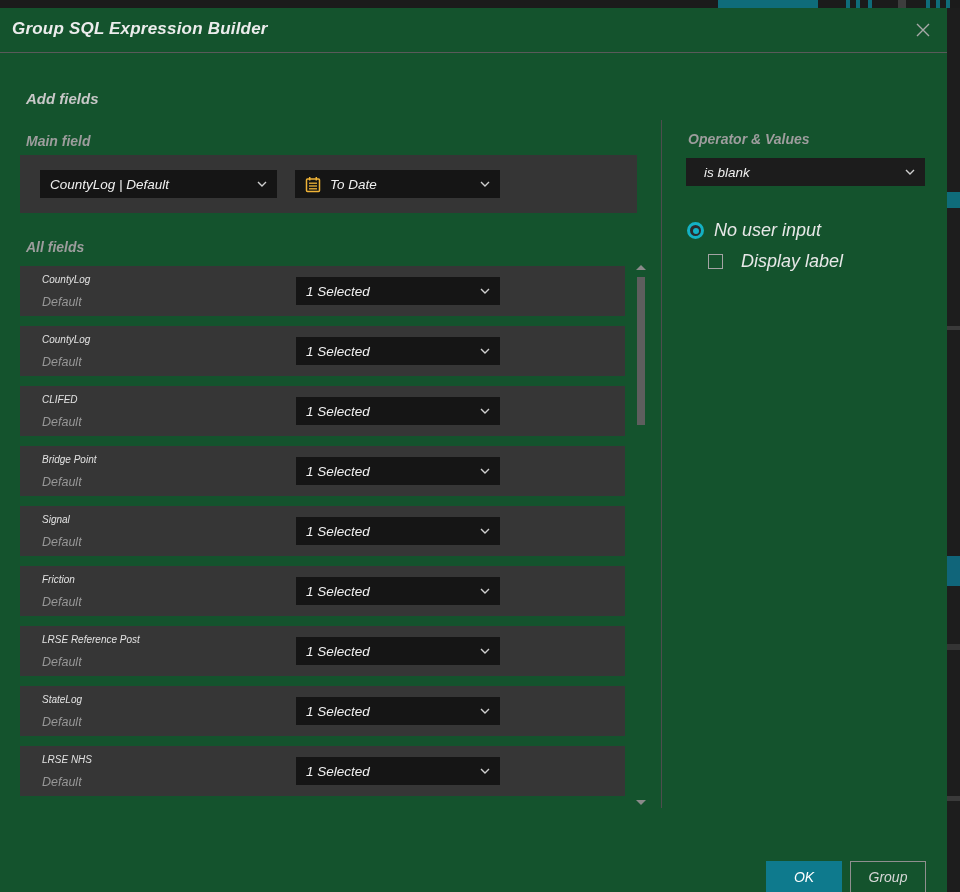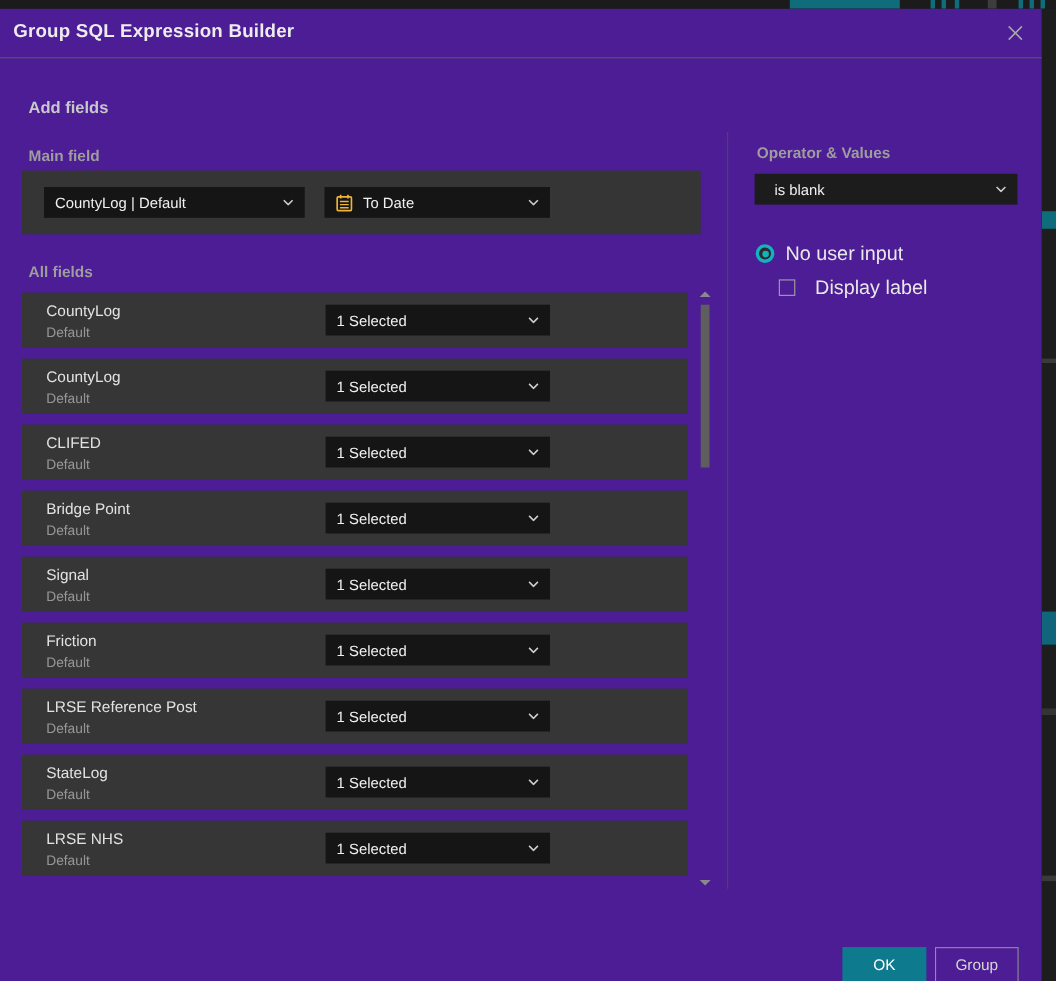--- a/index.html
+++ b/index.html
@@ -25,21 +25,22 @@
   .frag-bar.gray { background:#3d3d3d; }
   .right-strip {
     position:absolute; right:0; top:8px; width:13px; height:884px;
     background:#1d1d1d; overflow:hidden;
   }
   .rs-frag { position:absolute; left:0; width:13px; }
 
   
   .dialog {
     position:absolute; left:0; top:8px; width:947px; height:884px;
-    background:#4c1d95;
+    background:#14532d;
+    font-style:italic;
   }
   .dialog-header {
     position:absolute; left:0; top:0; width:100%; height:45px;
     border-bottom:1px solid #5a5a5a;
   }
   .dialog-title {
     position:absolute; left:12px; top:11px;
     font-size:17px; font-weight:600; color:#ececec; letter-spacing:0.2px;
   }
   .close-btn {
@@ -72,21 +73,21 @@
   .cal-icon { flex:0 0 auto; margin-right:9px; display:flex; }
 
   
   .rows { position:absolute; left:20px; top:258px; width:605px; }
   .row {
     position:relative; width:605px; height:50px; background:#363636;
     margin-bottom:10px;
   }
   .row-name {
     position:absolute; left:22px; top:8px;
-    font-size:14px; color:#e2e2e2;
+    font-size:10px; color:#e2e2e2;
   }
   .row-sub {
     position:absolute; left:22px; top:29px;
     font-size:12.5px; color:#979797;
   }
   .row .dd { left:276px; top:11px; width:204px;justify-content:flex-end; }
 
   
   .scrollbar {
     position:absolute; left:635px; top:254px; width:12px; height:546px;

